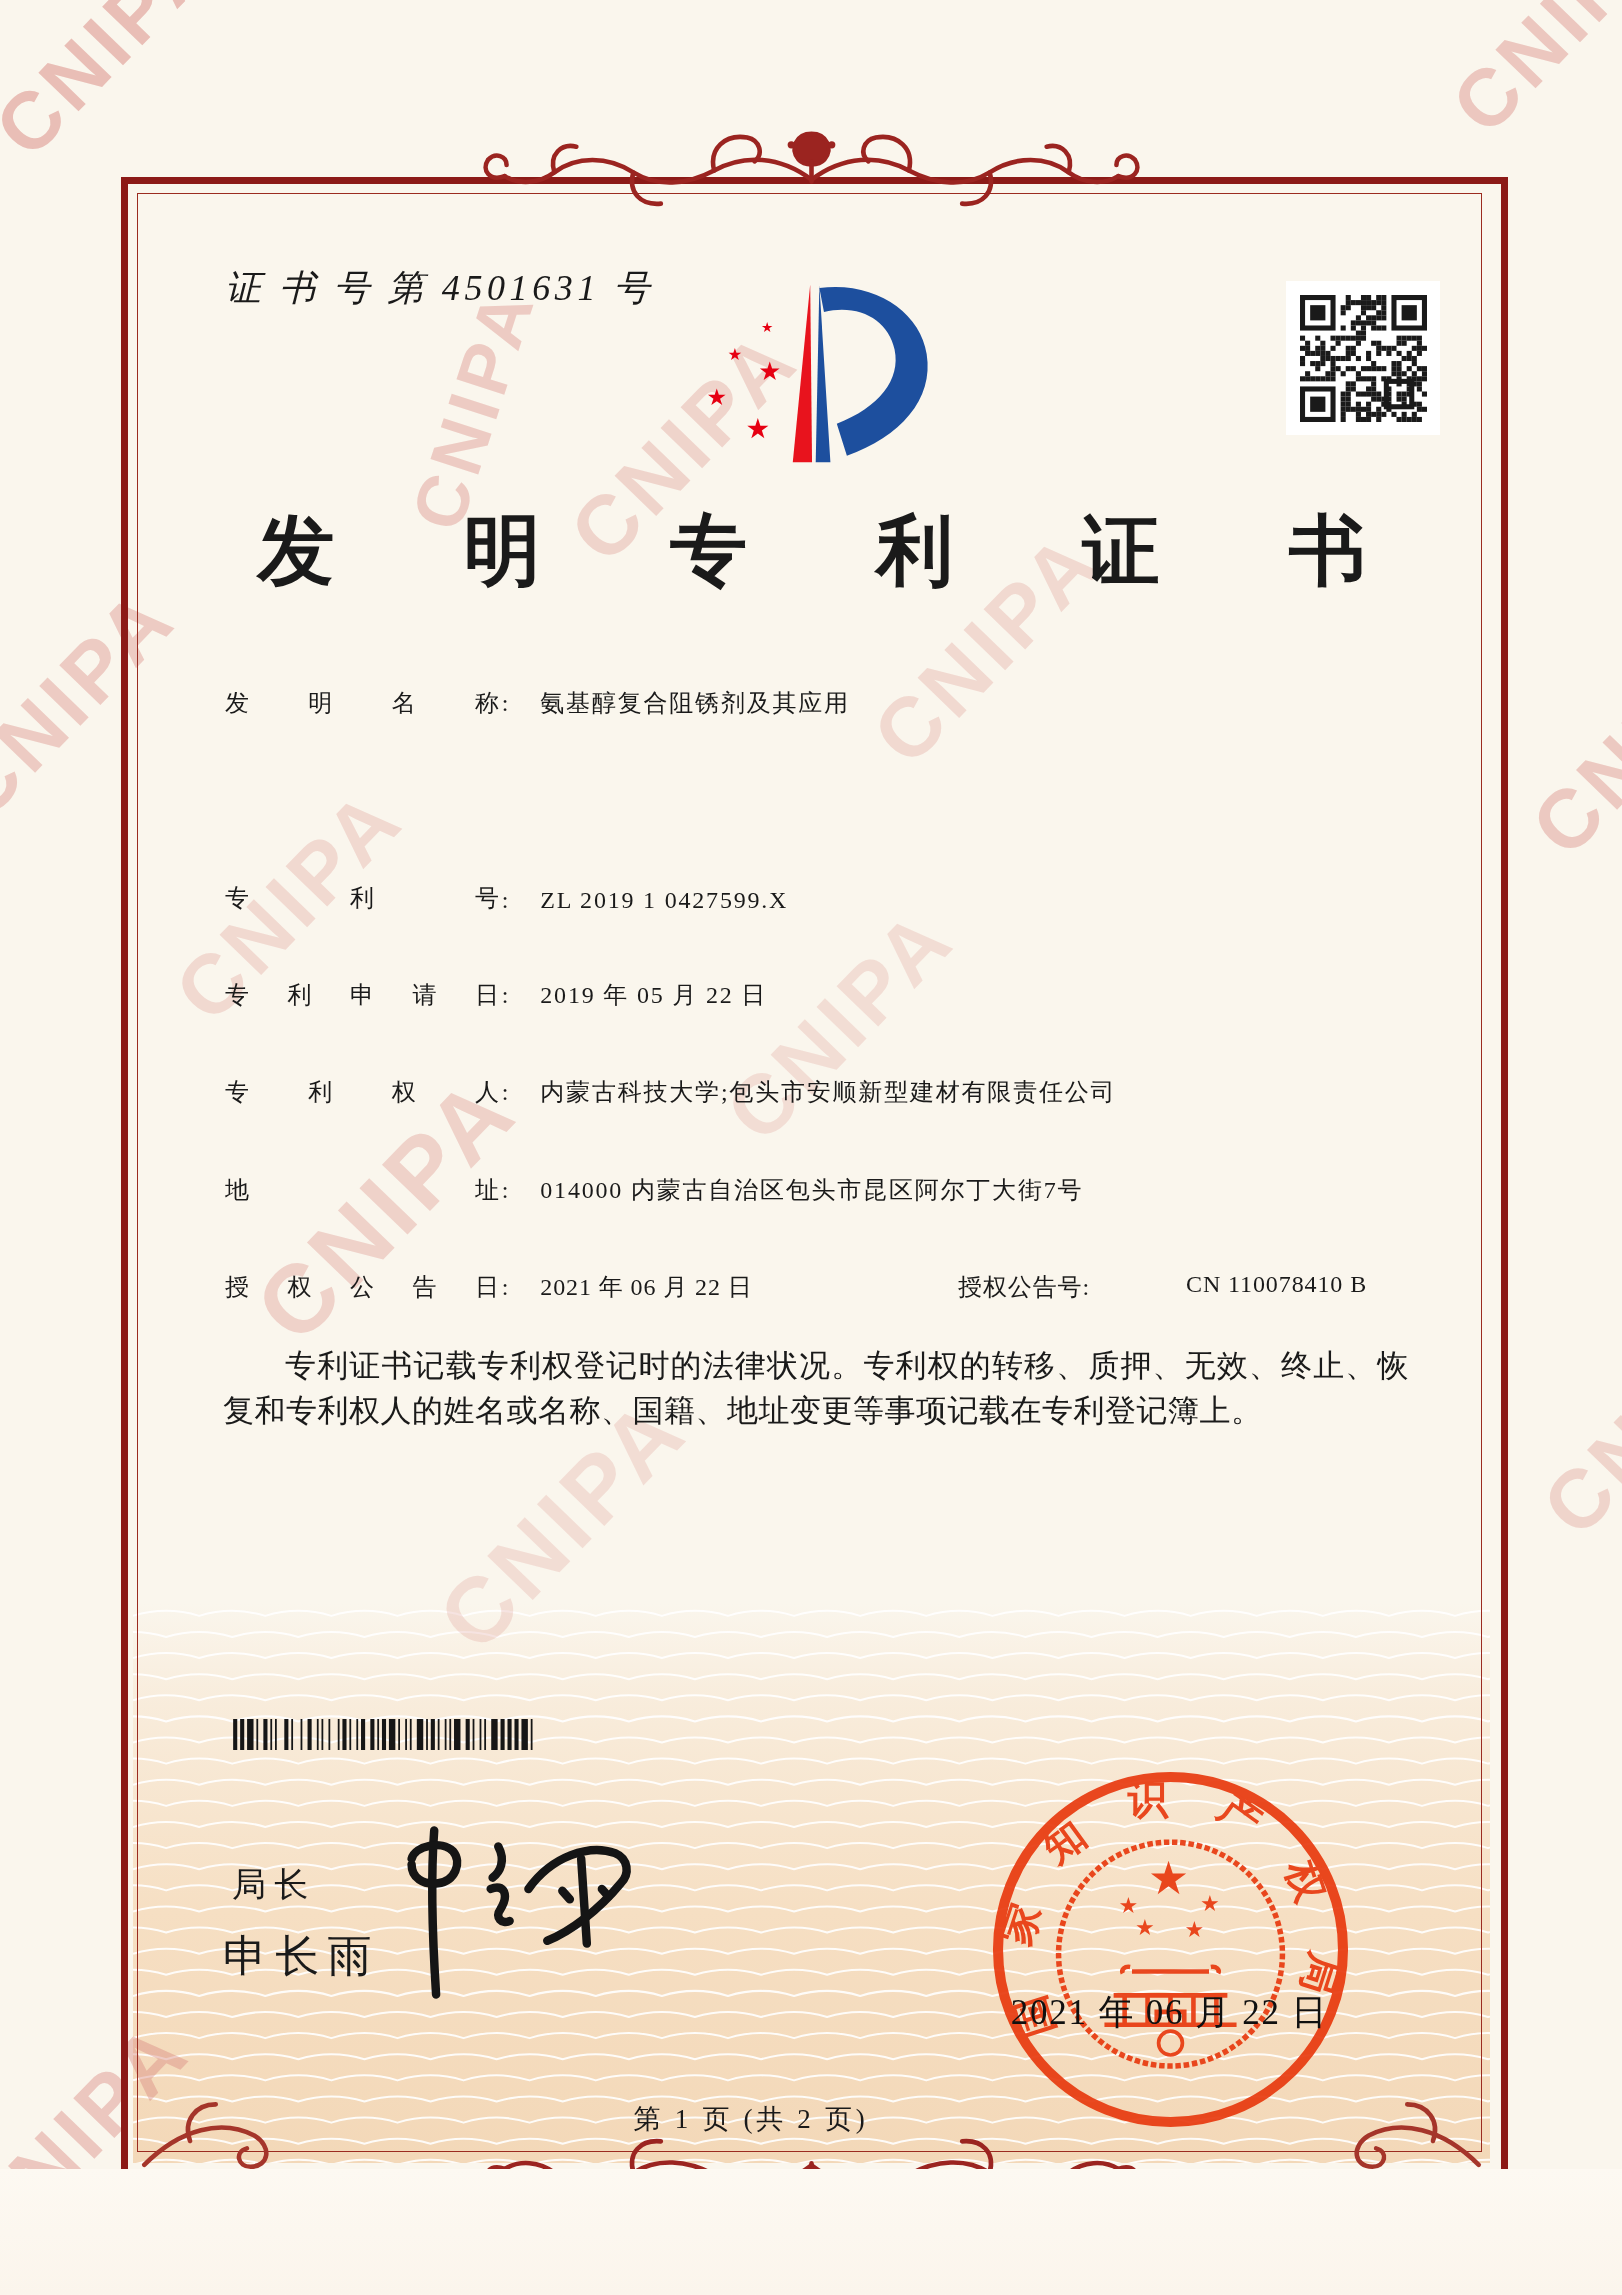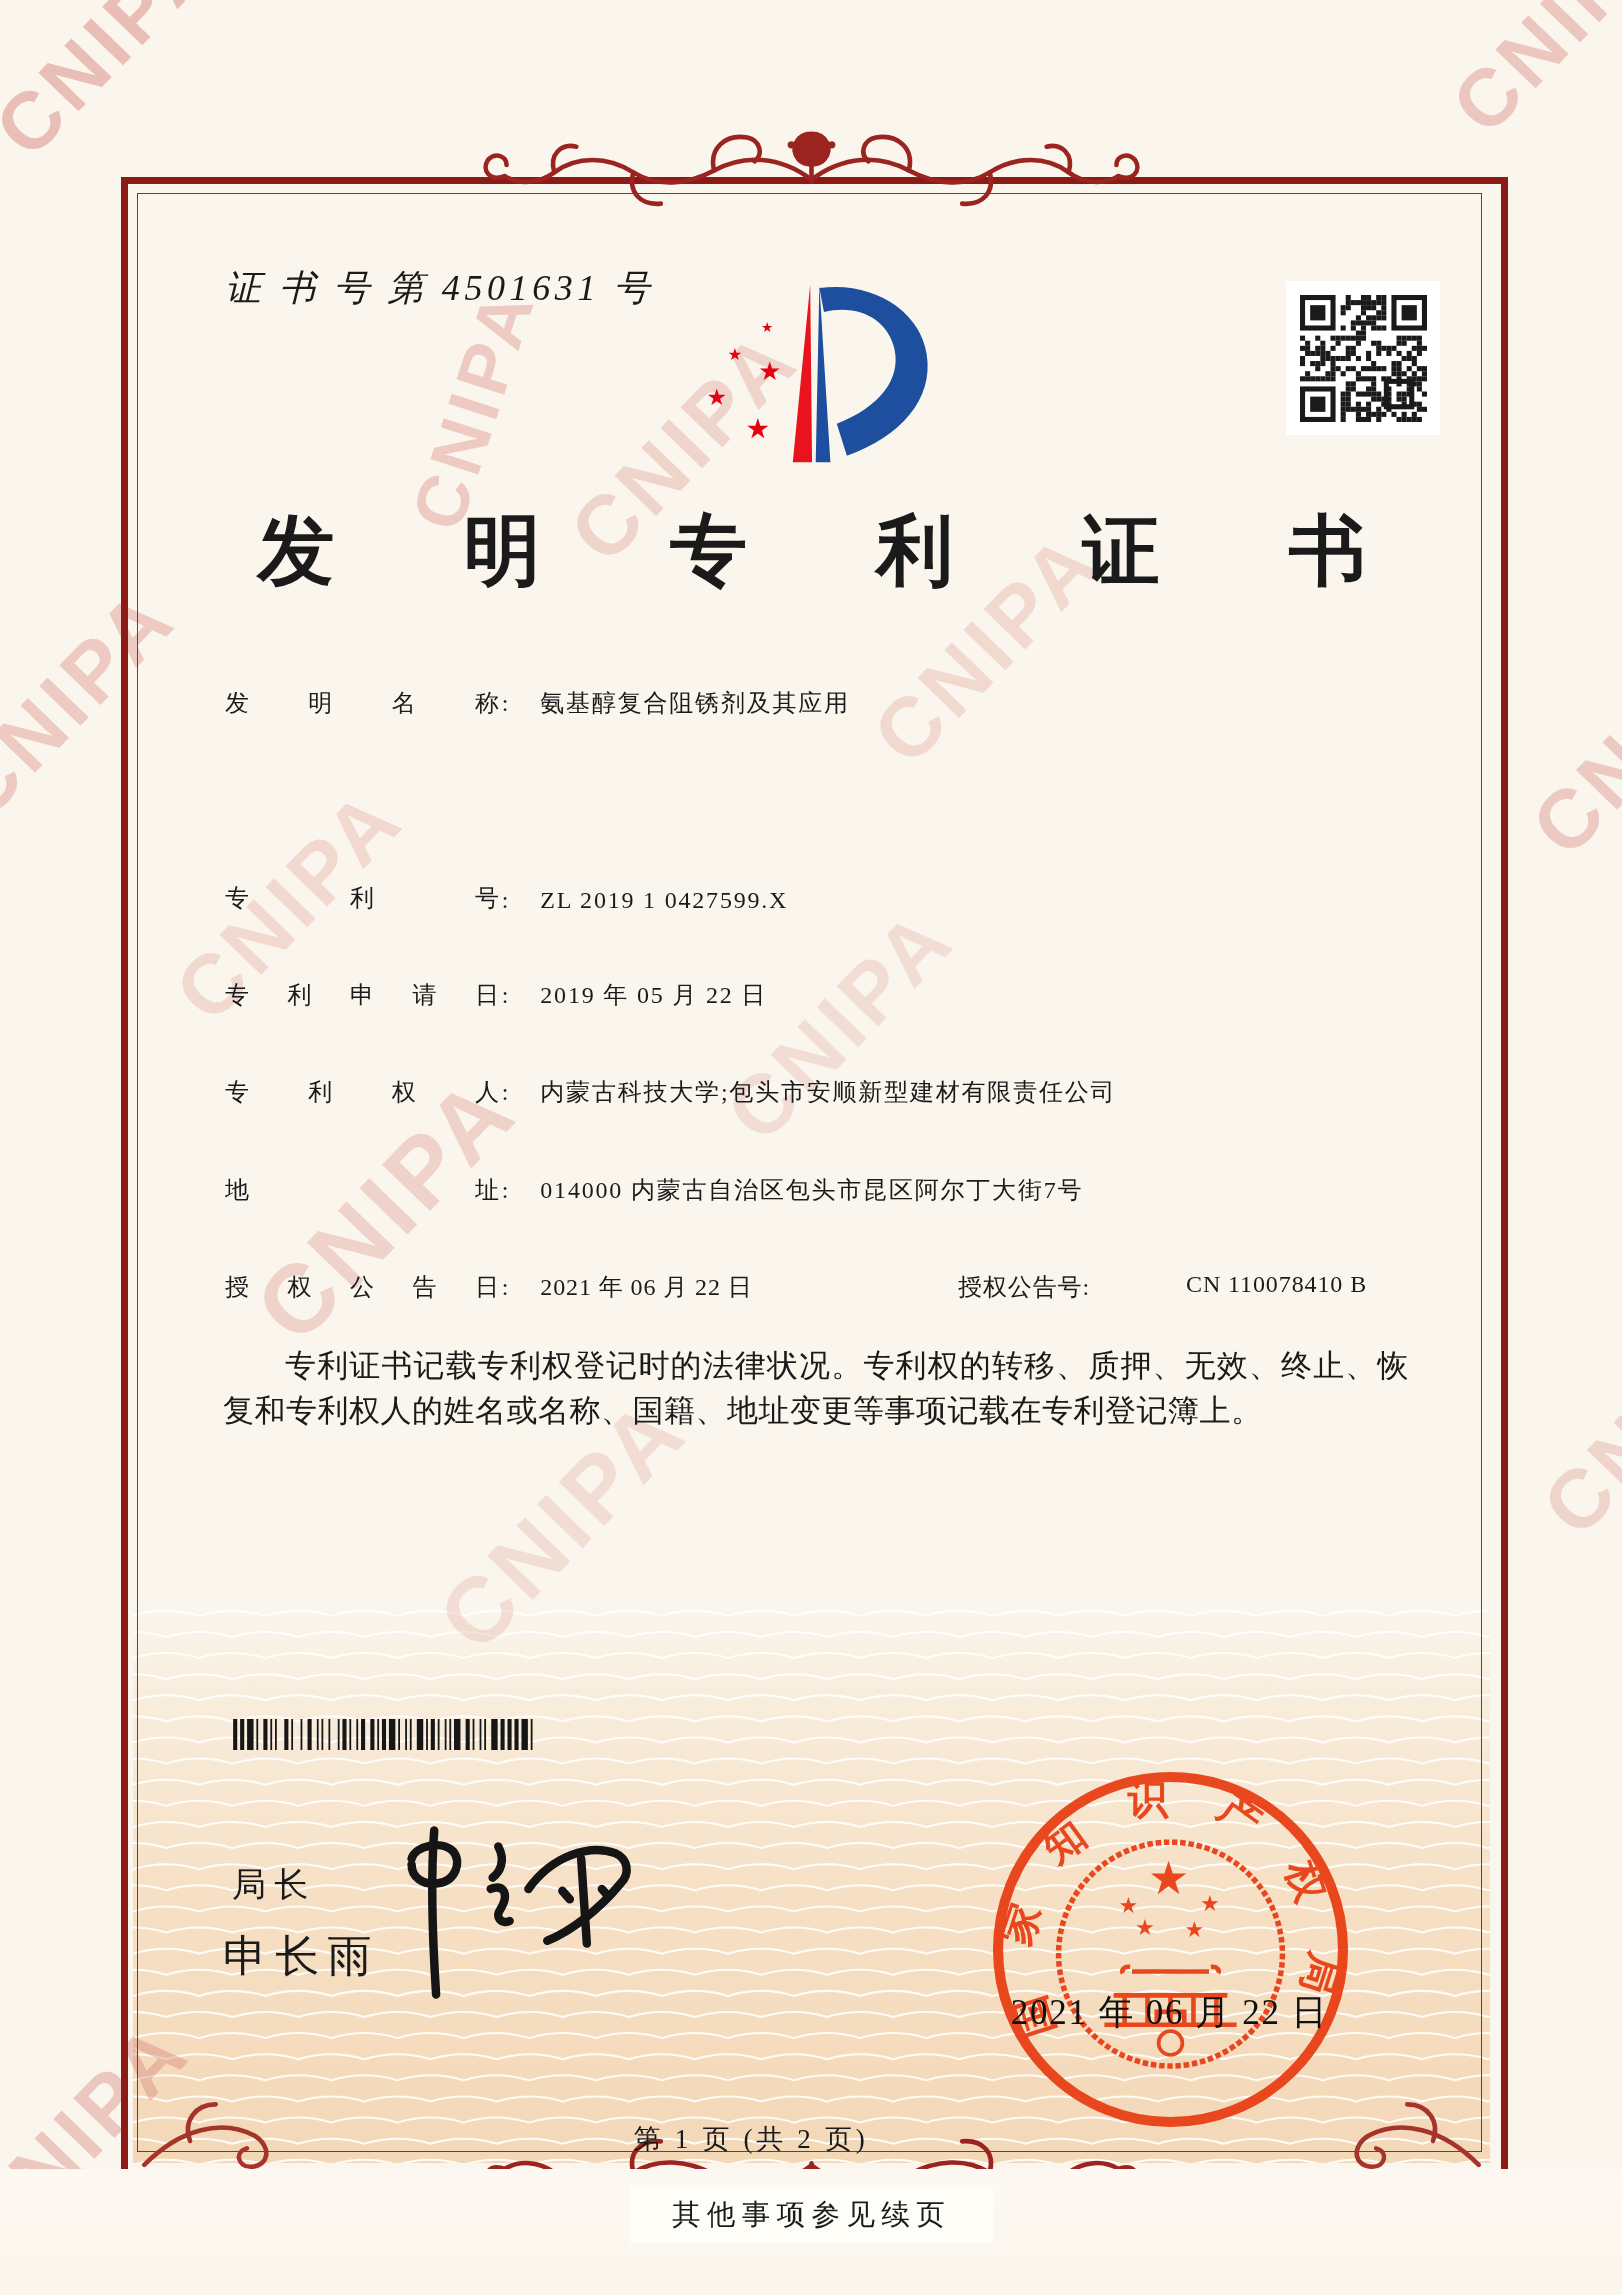--- a/index.html
+++ b/index.html
@@ -38,21 +38,21 @@
   
   .barcode{left:232px;top:1719px;z-index:4;}
   .otitle{left:232px;top:1862px;font-family:"Liberation Sans","DejaVu Sans",sans-serif;
           font-size:34px;letter-spacing:8.3px;z-index:4;font-weight:500;}
   .oname{left:223px;top:1927px;font-family:Liberation Mono, monospace;
          font-size:44px;letter-spacing:8.3px;z-index:4;font-weight:500;}
   .sig{left:395px;top:1823px;z-index:4;}
   .seal{left:987px;top:1766px;z-index:5;}
   .sealdate{left:1008px;top:1989px;width:323px;text-align:center;font-size:35px;letter-spacing:1.8px;
             color:#101010;z-index:6;}
-  .pagefoot{left:223px;top:2101px;width:1056px;text-align:center;font-size:27px;letter-spacing:3.7px;z-index:4;margin-top:20px;}
+  .pagefoot{left:223px;top:2101px;width:1056px;text-align:center;font-size:27px;letter-spacing:3.7px;z-index:4;}
   
   .botband{left:0;top:2169px;width:1623px;height:127px;background:linear-gradient(#fdf9f2,#fbf5ec);z-index:3;}
   .notebox{left:0;top:2187px;width:1623px;text-align:center;z-index:4;}
   .notebox span{display:inline-block;background:#fffdf8;padding:9.2px 42px;font-size:28.5px;letter-spacing:6.4px;}
   .orn{z-index:3;}
   svg text.star{font-family:"DejaVu Sans",sans-serif;}
 </style>
 </head>
 <body>
 
@@ -523,18 +523,15 @@
       <path d="M 150,250 L 150,282 M 175,250 L 175,282 M 200,250 L 200,282 M 225,250 L 225,282 M 250,250 L 250,282"></path>
       <path d="M 128,282 L 272,282"></path>
       <path d="M 185,282 L 185,268 L 215,268 L 215,282"></path>
       <circle cx="200" cy="302" r="13" stroke-width="4"></circle>
     </g>
   </svg>
   <div class="abs sealdate">2021 年 06 月 22 日</div>
 
   <div class="abs pagefoot">第 1 页 (共 2 页)</div>
   <div class="abs botband"></div>
-  <div class="abs notebox">
-    <span>其他事项参见续页</span>
-  </div>
 
 </div>
 
 
 </body></html>

